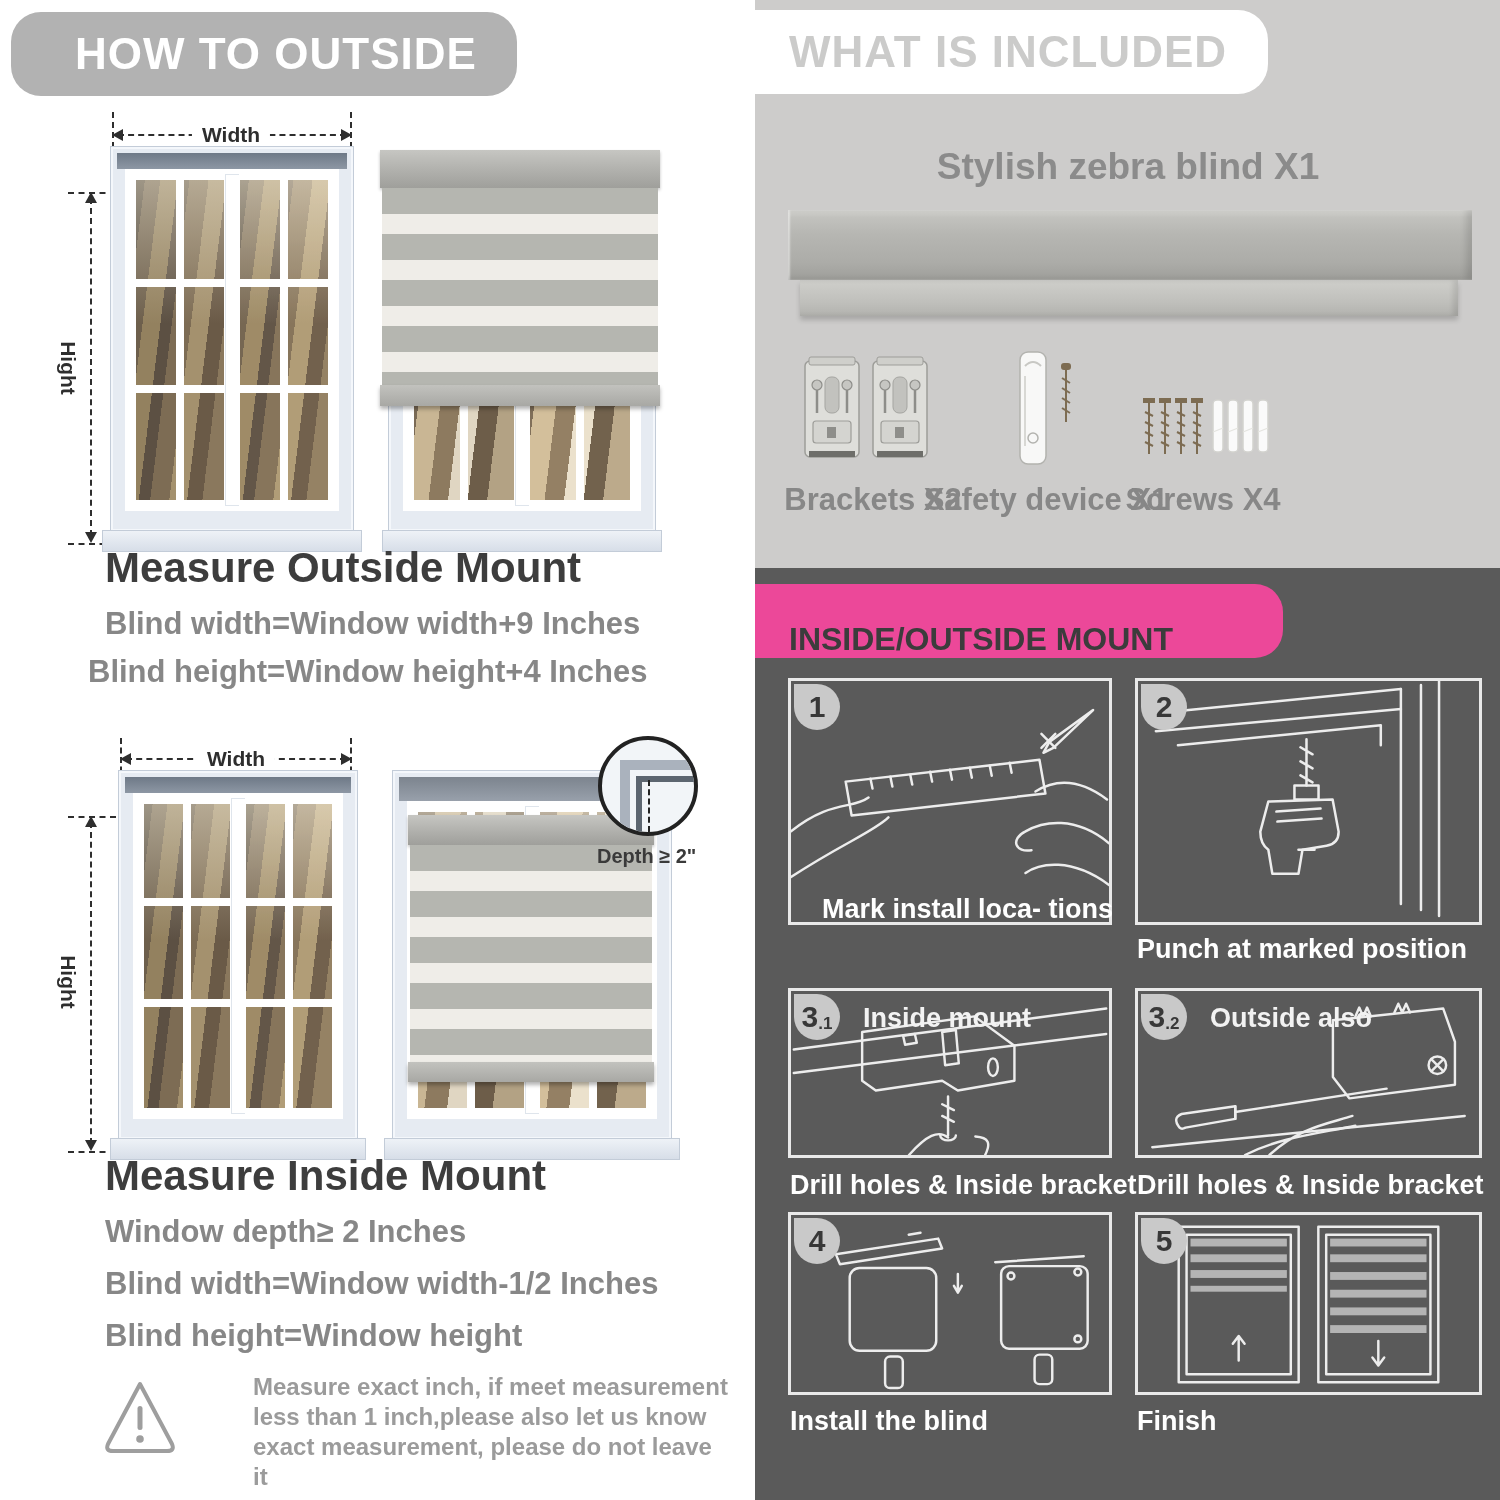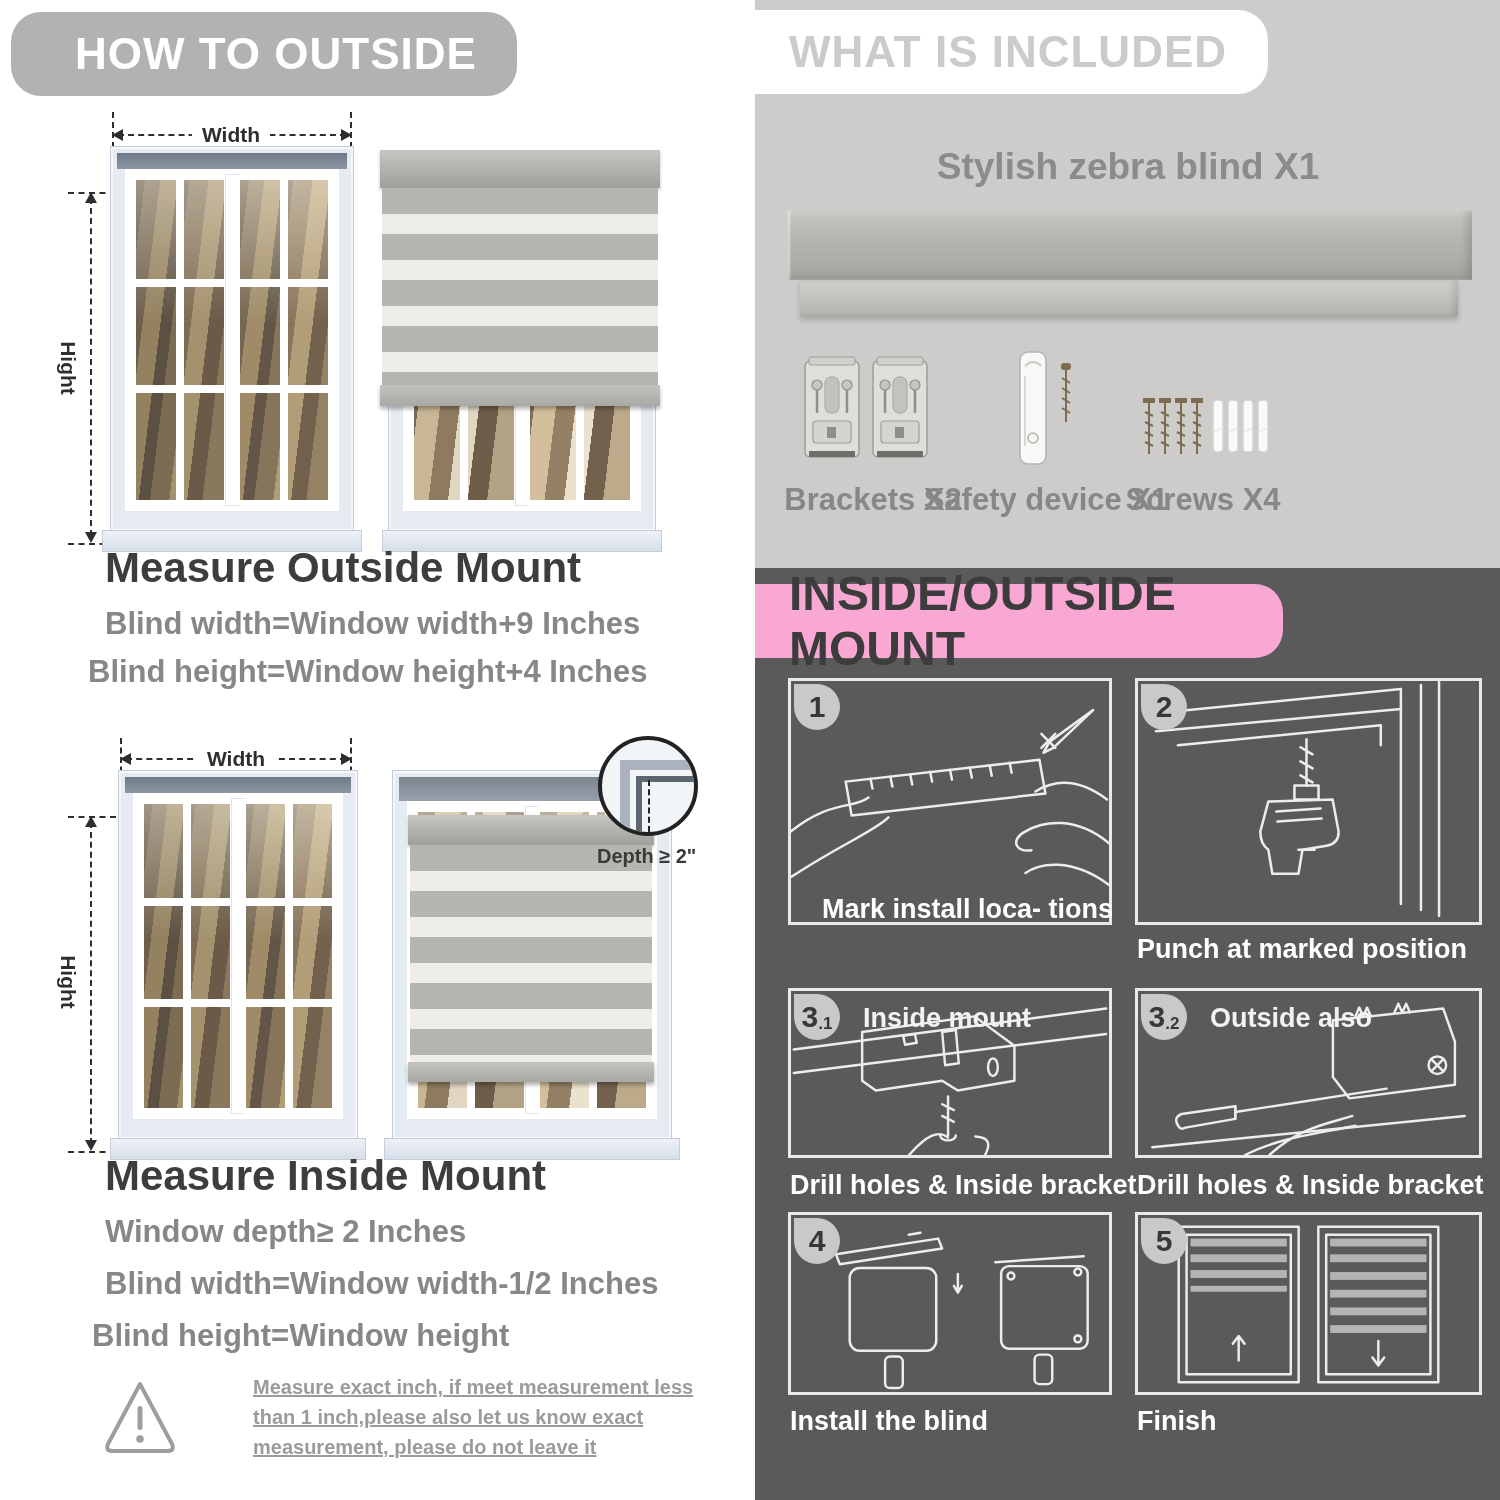--- a/index.html
+++ b/index.html
@@ -6,34 +6,34 @@
   body{font-family:"Liberation Sans", sans-serif; background:#ffffff;}
   #page{position:relative;width:1500px;height:1500px;background:#ffffff;overflow:hidden;}
   .abs{position:absolute;}
 
   
   .hdr-bar{position:absolute;display:flex;align-items:center;}
   .hdr-left{left:11px;top:12px;width:506px;height:84px;background:#b2b2b2;border-radius:30px;
     color:#ffffff;font-size:44px;font-weight:bold;padding-left:64px;box-sizing:border-box;letter-spacing:1px;}
   .hdr-included{left:755px;top:10px;width:513px;height:84px;background:#ffffff;border-radius:0 30px 30px 0;
     color:#cbcbca;font-size:44px;font-weight:bold;padding-left:34px;box-sizing:border-box;letter-spacing:1px;}
-  .hdr-mount{left:755px;top:584px;width:528px;height:74px;background:#f9a8d4;border-radius:0 28px 28px 0;
-    color:#3c3c3c;font-size:48px;font-weight:bold;padding-left:34px;box-sizing:border-box;}
+  .hdr-mount{left:755px;top:584px;width:528px;height:74px;background:#ec4899;border-radius:0 28px 28px 0;
+    color:#3c3c3c;font-size:32px;font-weight:bold;padding-left:34px;box-sizing:border-box;align-items:flex-end;}
 
   
   .panel-light{left:755px;top:0;width:745px;height:568px;background:#cdcccb;}
   .panel-dark{left:755px;top:568px;width:745px;height:932px;background:#5a5a5a;}
 
   
   .heading{position:absolute;color:#3d3d3d;font-size:42px;font-weight:bold;}
   .formula{position:absolute;color:#878787;font-size:31px;font-weight:bold;}
   .dim-label{color:#2e2e2e;font-size:21px;font-weight:bold;}
   .item-label{position:absolute;color:#878787;font-size:31px;font-weight:bold;text-align:center;transform:translateX(-50%);white-space:nowrap;}
   .product-label{position:absolute;color:#8b8b8b;font-size:37px;font-weight:bold;transform:translateX(-50%);white-space:nowrap;}
-  .warn-text{position:absolute;left:253px;top:1372px;width:478px;color:#9b9b9b;font-size:20px;font-weight:bold;line-height:30px;text-decoration:underline;}
+  .warn-text{position:absolute;left:253px;top:1372px;width:478px;color:#9b9b9b;font-size:24px;font-weight:bold;line-height:30px;}
 
   
   .window{position:absolute;background:#e6ebf2;border:1px solid #c3ccd8;box-shadow:inset 0 0 0 2px #f4f7fb;}
   .win-head{position:absolute;left:6px;right:6px;top:6px;height:16px;background:linear-gradient(180deg,#6e7987 0%,#8d97a4 100%);}
   .win-inner{position:absolute;left:14px;right:14px;top:22px;bottom:20px;background:#ffffff;}
   .sash{position:absolute;top:6px;bottom:6px;width:calc(50% - 9px);border:5px solid #ffffff;box-sizing:border-box;overflow:hidden;}
   .sash.l{left:6px;} .sash.r{right:6px;}
   .photo{position:absolute;inset:0;
     background:linear-gradient(180deg,rgba(228,220,200,.55) 0%,rgba(228,220,200,0) 45%),
     linear-gradient(97deg,#4a4136 0%,#4a4136 7%,#6d5f4c 7%,#6d5f4c 19%,#93815f 19%,#93815f 33%,#5c5043 33%,#5c5043 42%,#7d6c54 42%,#7d6c54 57%,#a4916e 57%,#a4916e 71%,#6a5a47 71%,#6a5a47 83%,#8a785d 83%,#8a785d 100%);}
@@ -216,21 +216,21 @@
   <div class="depth-circle" style="left:598px;top:736px;">
     <div class="dc-frame"></div>
     <div class="dc-inner"></div>
     <div class="dc-dash"></div>
   </div>
   <div class="depth-label" style="left:597px;top:845px;">Depth ≥ 2"</div>
 
   <div class="heading" style="left:105px;top:1152px;">Measure Inside Mount</div>
   <div class="formula" style="left:105px;top:1214px;">Window depth≥ 2 Inches</div>
   <div class="formula" style="left:105px;top:1266px;">Blind width=Window width-1/2 Inches</div>
-  <div class="formula" style="left:92px;top:1318px;">Blind height=Window height</div>
+  <div class="formula" style="left:105px;top:1318px;">Blind height=Window height</div>
 
   <svg class="abs" style="left:100px;top:1376px;" width="80" height="86" viewBox="0 0 80 86">
     <path d="M40 8 L72 68 Q75 75 67 75 L13 75 Q5 75 8 68 Z" stroke="#9e9e9e" stroke-width="4" fill="none" stroke-linejoin="round"></path>
     <rect x="37.5" y="30" width="5" height="24" rx="2.5" fill="#9e9e9e"></rect>
     <circle cx="40" cy="63" r="3.8" fill="#9e9e9e"></circle>
   </svg>
   <div class="warn-text">Measure exact inch, if meet measurement less than 1 inch,please also let us know exact measurement, please do not leave it</div>
 
   <div class="hdr-bar hdr-included">
     <span>WHAT IS INCLUDED</span>

